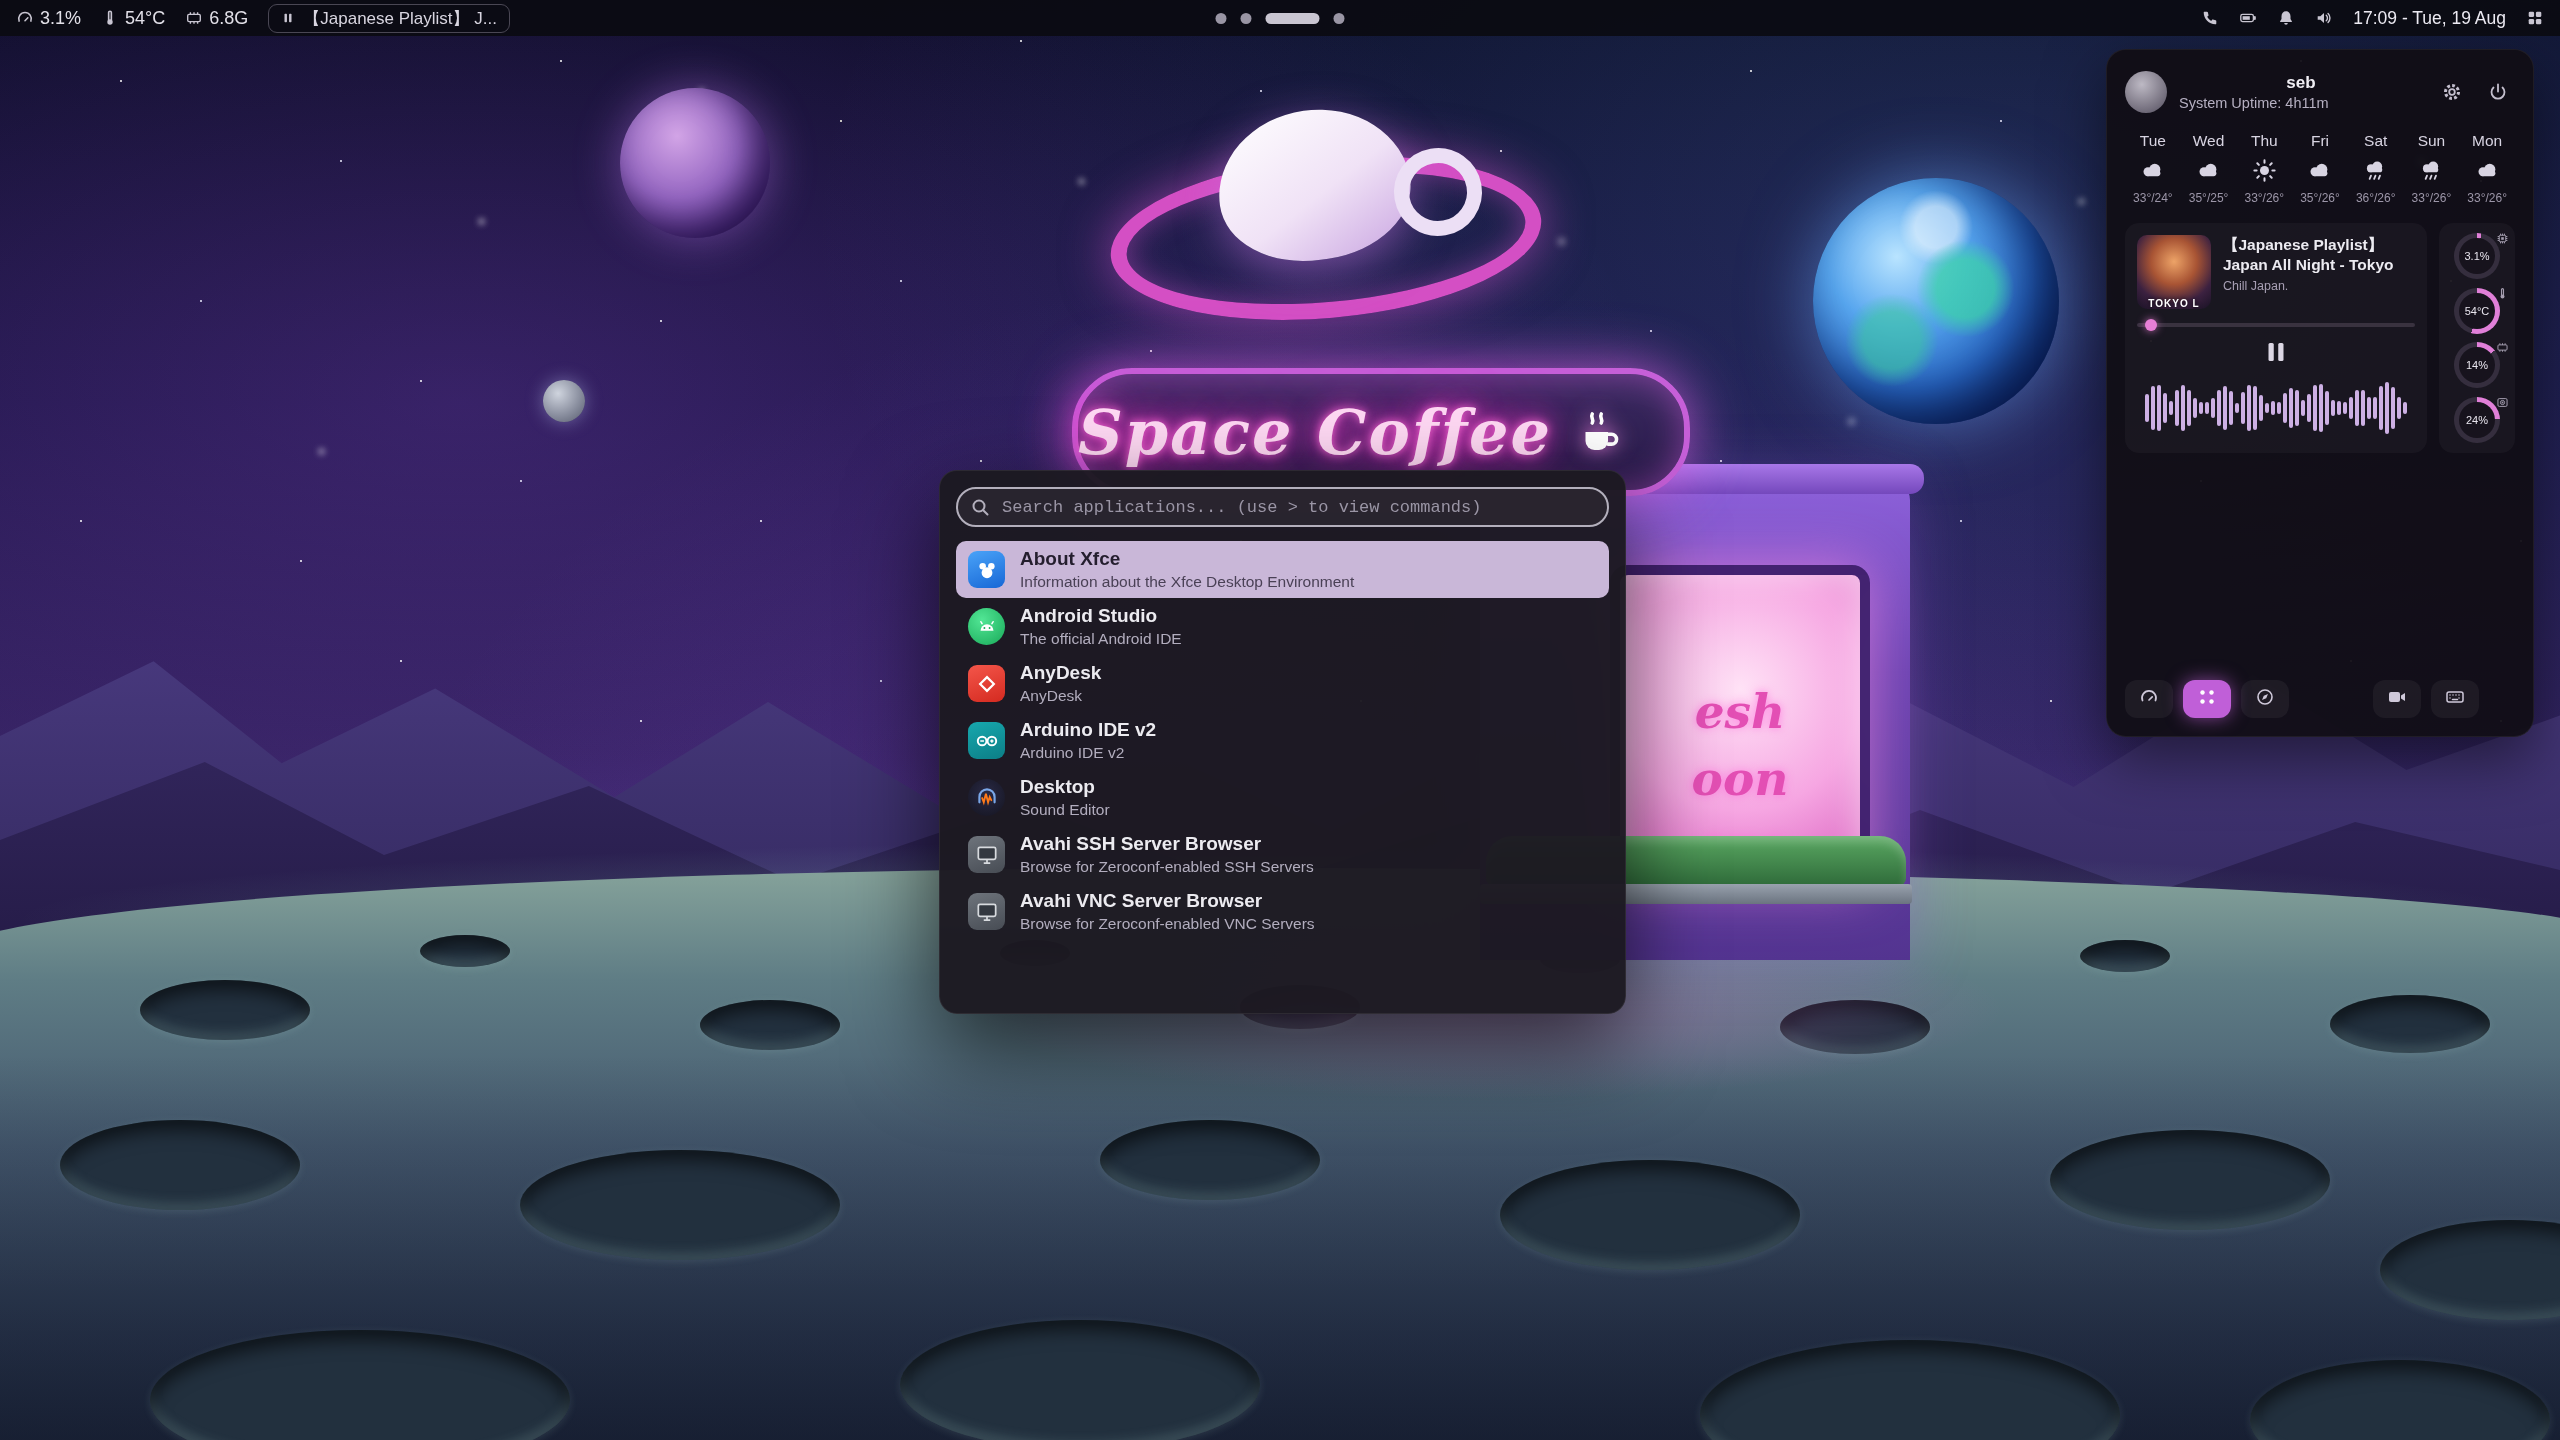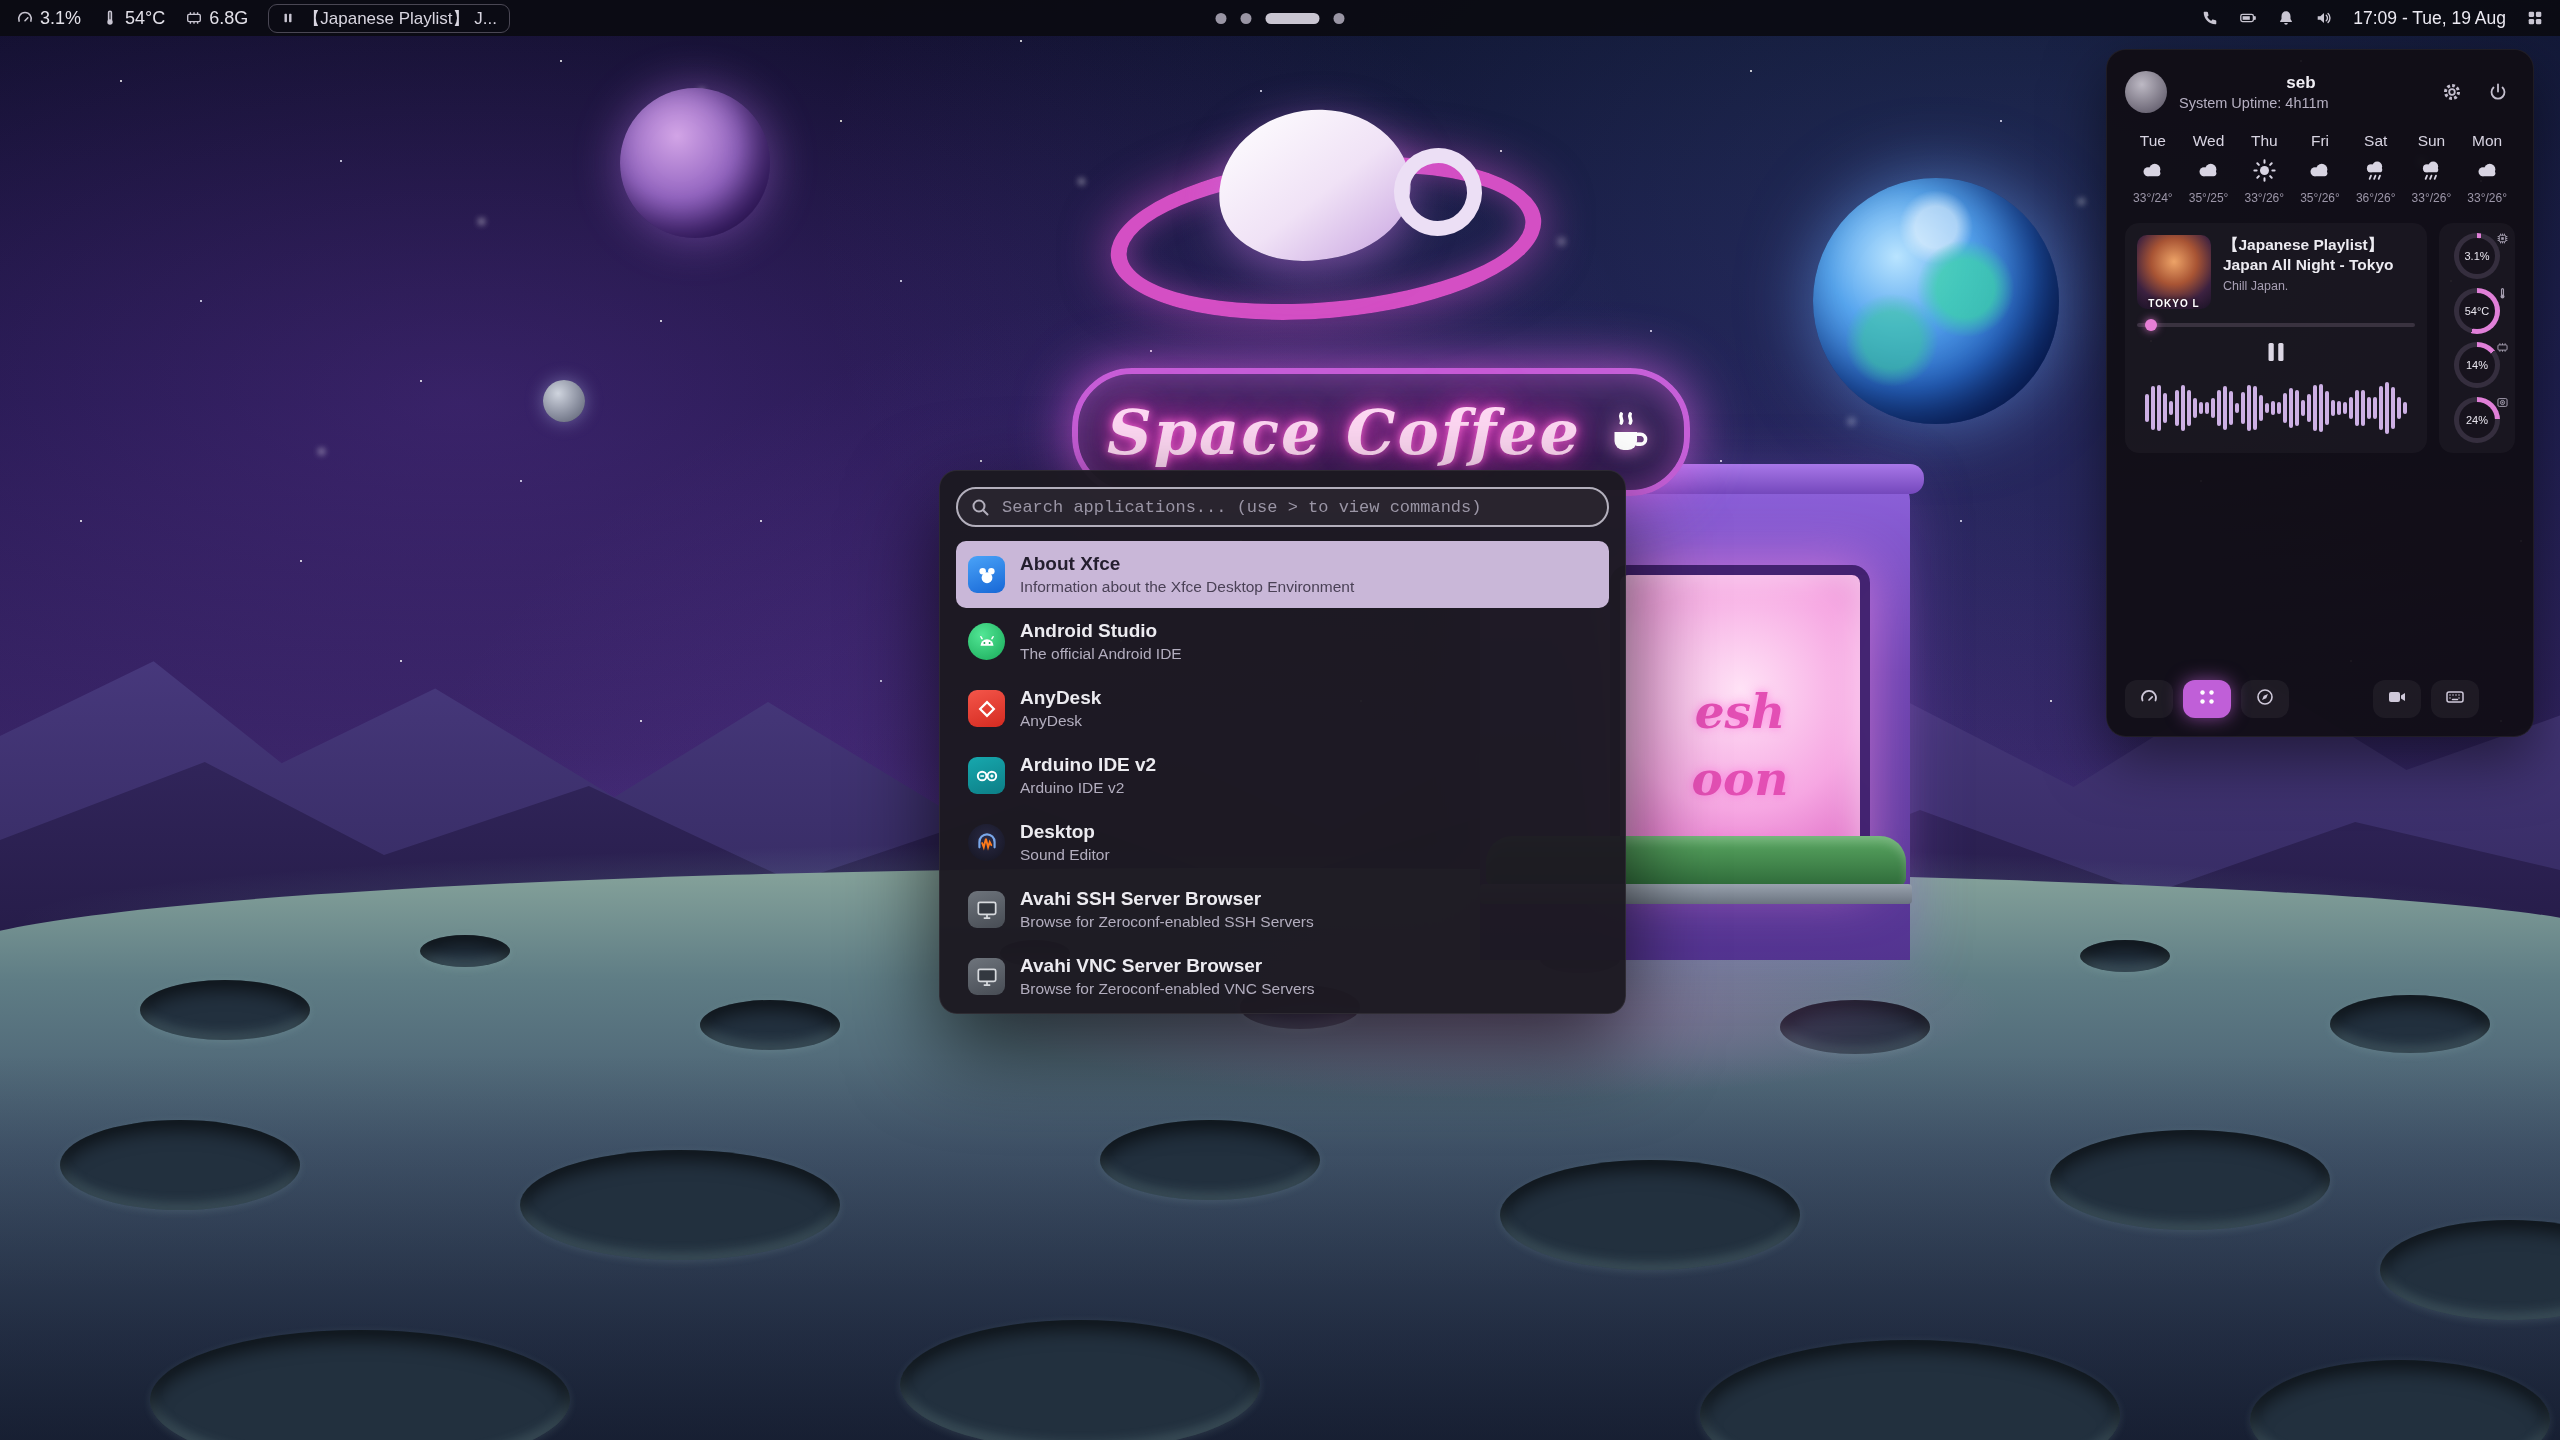--- a/index.html
+++ b/index.html
@@ -82,21 +82,21 @@
     box-shadow:0 0 50px rgba(230,90,220,.55), inset 0 0 30px rgba(230,90,220,.4);}
   .cup-body{position:absolute;left:168px;top:0;width:192px;height:150px;transform:rotate(-8deg);
     border-radius:50% 50% 48% 48% / 55% 55% 45% 45%;
     background:linear-gradient(150deg,#ffffff 0%,#f0e2f6 55%,#c9a5e1 100%);
     box-shadow:0 12px 44px rgba(200,120,230,.5);}
   .cup-handle{position:absolute;left:344px;top:38px;width:58px;height:58px;border-radius:50%;
     border:15px solid #ecdff5;transform:rotate(-10deg);}
   .sign{position:absolute;left:22px;top:258px;width:606px;height:116px;border-radius:60px;
     border:6px solid #c65fd8;background:linear-gradient(180deg,#3c2b62,#281a49);
     box-shadow:0 0 55px rgba(224,100,232,.75), inset 0 0 34px rgba(224,100,232,.45);
-    display:flex;align-items:center;justify-content:center;gap:20px;}
+    display:flex;align-items:center;gap:20px;}
   .sign-text{font-family:"DejaVu Serif",serif;font-style:italic;font-weight:bold;font-size:62px;
     color:#ffd9f4;text-shadow:0 0 10px #ff6ad9,0 0 28px #ff3fd0,0 0 58px #e020b8;letter-spacing:2px;}
   .sign-cup{width:54px;height:54px;filter:drop-shadow(0 0 10px rgba(255,140,235,.9));}
   .sign-cup svg{width:100%;height:100%;}
 
   
   .topbar{position:absolute;left:0;right:0;top:0;height:36px;z-index:30;
     background:rgba(11,11,17,.92);display:flex;align-items:center;justify-content:space-between;
     padding:0 16px;box-sizing:border-box;color:#e2e0e8;font-size:18px;}
   .tb-left,.tb-right{display:flex;align-items:center;gap:20px;}
@@ -115,21 +115,21 @@
   .launcher{position:absolute;left:939px;top:470px;width:687px;height:544px;z-index:40;
     background:rgba(28,25,33,.97);border:1px solid rgba(255,255,255,.07);border-radius:18px;
     box-shadow:0 34px 90px rgba(0,0,0,.65);box-sizing:border-box;padding:16px;}
   .search-wrap{position:relative;height:40px;}
   .search-input{width:100%;height:40px;box-sizing:border-box;border-radius:20px;
     border:2px solid #b3afbc;background:rgba(42,38,48,.9);color:#dcd9e2;font-size:17px;
     padding:0 18px 0 44px;outline:none;font-family:Liberation Mono, monospace;}
   .search-input::placeholder{color:#9a95a5;}
   .search-ic{position:absolute;left:14px;top:10px;width:20px;height:20px;color:#b3afbc;}
   .app-list{margin-top:14px;display:flex;flex-direction:column;}
-  .app-item{height:67px;border-radius:10px;display:flex;align-items:center;gap:15px;
+  .app-item{height:57px;border-radius:10px;display:flex;align-items:center;gap:15px;
     padding:0 12px;box-sizing:border-box;cursor:default;}
   .app-item.selected{background:#c9b7d8;}
   .app-icon{width:37px;height:37px;border-radius:9px;display:inline-flex;align-items:center;
     justify-content:center;flex:none;color:#fff;font-weight:bold;}
   .app-icon svg{width:26px;height:26px;}
   .ic-xfce{background:linear-gradient(160deg,#4aa3f8,#1767d6);}
   .ic-android{background:radial-gradient(circle at 38% 32%,#52e695,#18a958);border-radius:50%;}
   .ic-anydesk{background:linear-gradient(160deg,#f4564a,#d42a20);}
   .ic-arduino{background:linear-gradient(160deg,#17a8ae,#0c7e86);font-size:24px;}
   .ic-audacity{background:radial-gradient(circle at 50% 40%,#2a2a46,#14141f);border-radius:50%;}

